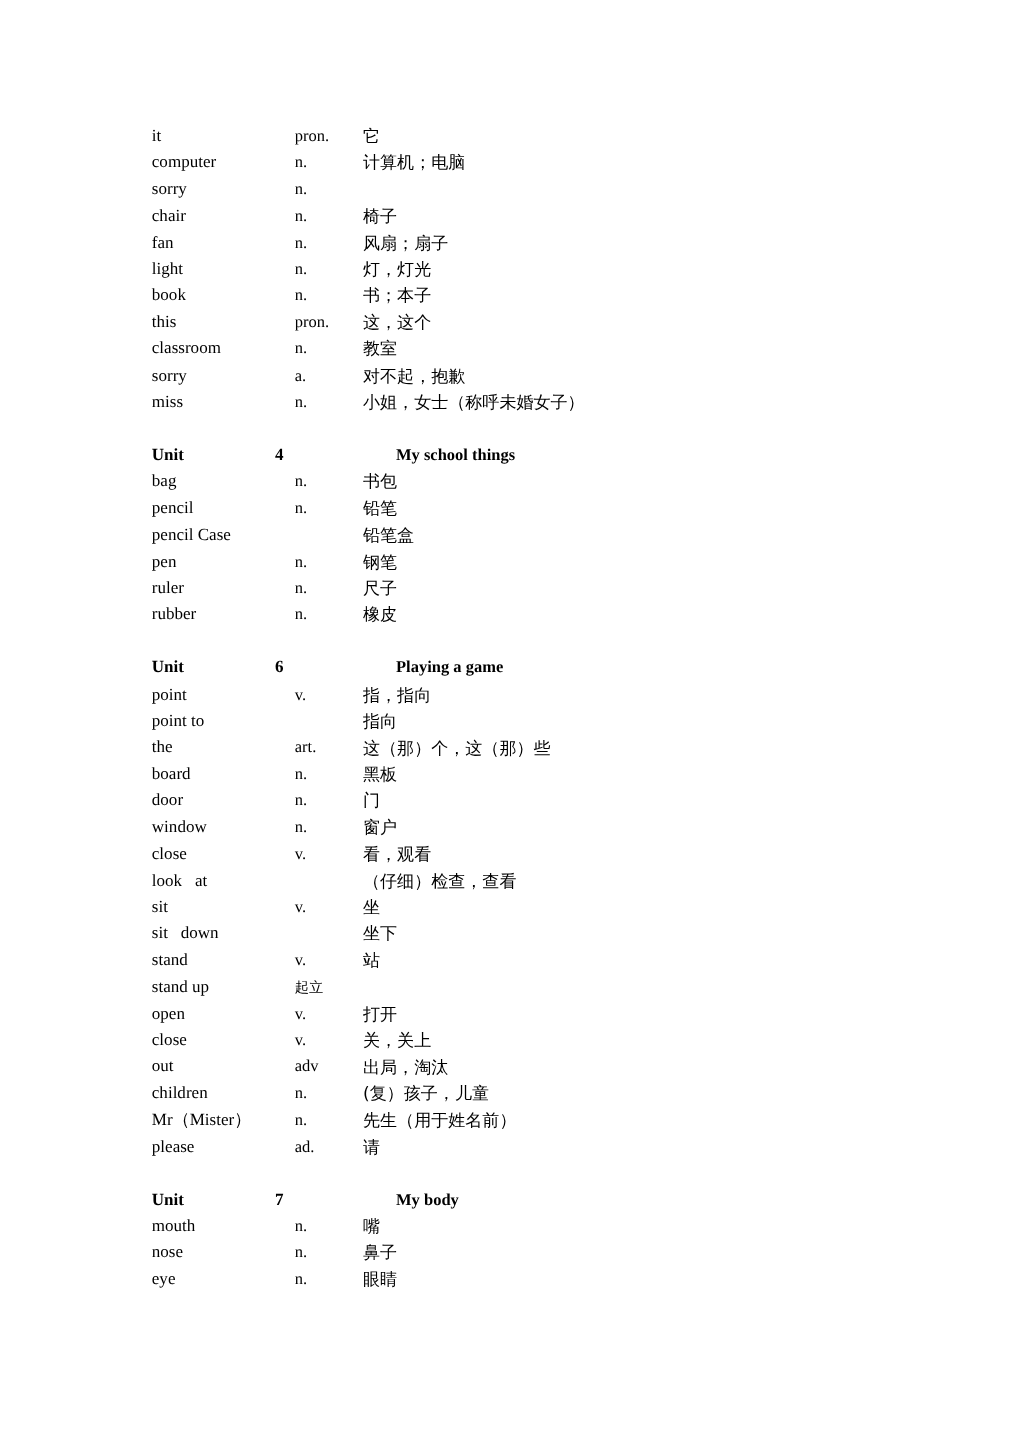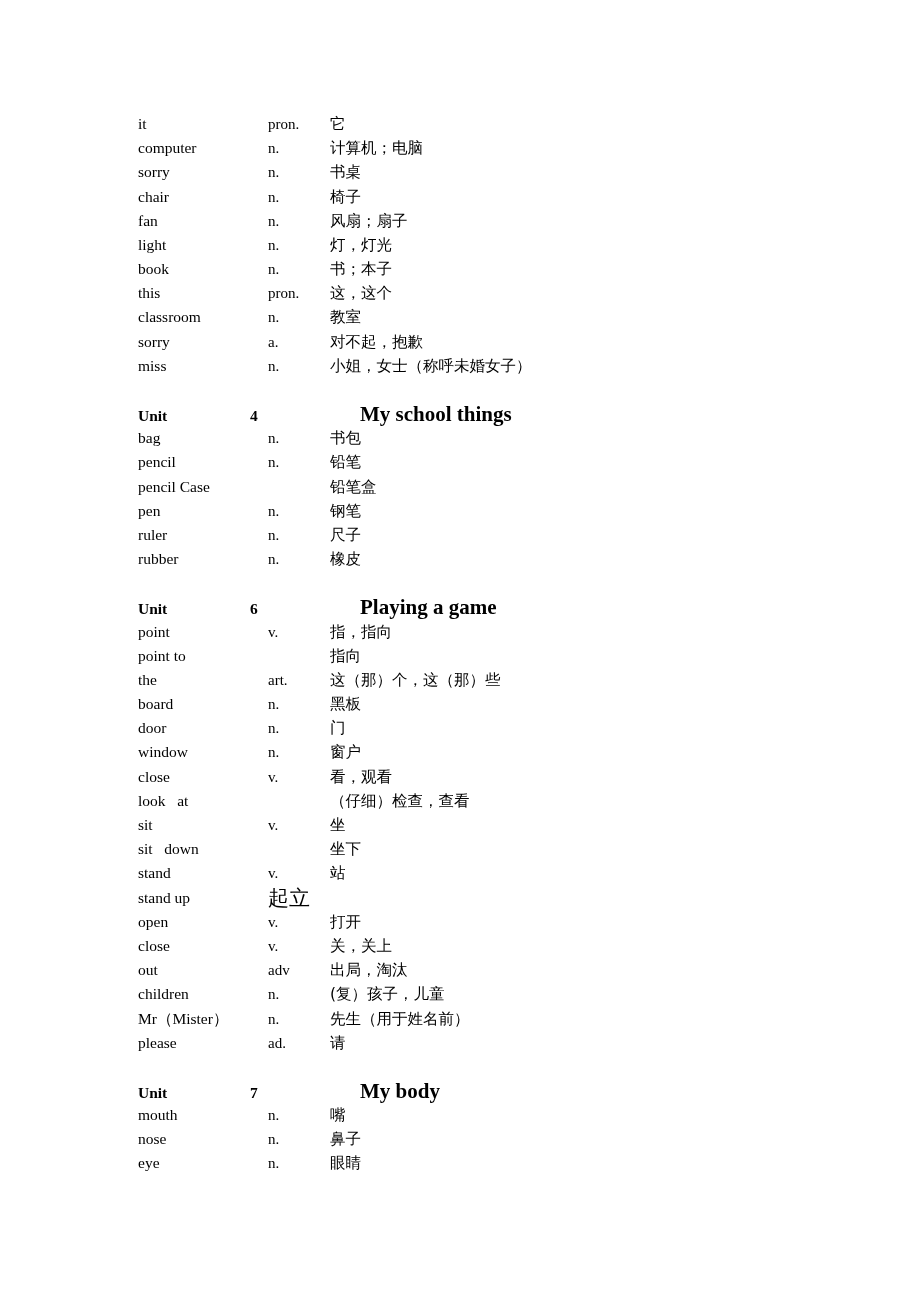--- a/index.html
+++ b/index.html
@@ -44,21 +44,21 @@
     font-size: 15px;
   }
   .c-def {
     flex: 1 1 auto;
     font-size: 15.5px;
     font-family: "DejaVu Sans", "Liberation Sans", sans-serif;
   }
   
   .c-pos.def-in-pos {
     font-family: Liberation Serif, serif;
-    font-size: 21px;
+    font-size: 13px;
   }
 
   
   .unit-row {
     display: flex;
     align-items: baseline;
     height: 24.2px;
     line-height: 24.2px;
     font-weight: bold;
     white-space: pre;
@@ -69,35 +69,35 @@
     flex: 0 0 66px;
     font-size: 15.5px;
   }
   .u-num {
     width: 64px;
     flex: 0 0 64px;
     font-size: 15.5px;
   }
   .u-title {
     flex: 1 1 auto;
-    font-size: 21px;
+    font-size: 15px;
   }
 
   
   .gap {
     height: 24px;
   }
 </style>
 </head>
 <body>
 
 <div id="doc">
     <div class="vrow"><span class="c-word">it</span><span class="c-pos">pron.</span><span class="c-def">它</span></div>
     <div class="vrow"><span class="c-word">computer</span><span class="c-pos">n.</span><span class="c-def">计算机；电脑</span></div>
-    <div class="vrow"><span class="c-word">sorry</span><span class="c-pos">n.</span><span class="c-def">书桌</span></div>
+    <div class="vrow"><span class="c-word">sorry</span><span class="c-pos">n.</span></div>
     <div class="vrow"><span class="c-word">chair</span><span class="c-pos">n.</span><span class="c-def">椅子</span></div>
     <div class="vrow"><span class="c-word">fan</span><span class="c-pos">n.</span><span class="c-def">风扇；扇子</span></div>
     <div class="vrow"><span class="c-word">light</span><span class="c-pos">n.</span><span class="c-def">灯，灯光</span></div>
     <div class="vrow"><span class="c-word">book</span><span class="c-pos">n.</span><span class="c-def">书；本子</span></div>
     <div class="vrow"><span class="c-word">this</span><span class="c-pos">pron.</span><span class="c-def">这，这个</span></div>
     <div class="vrow"><span class="c-word">classroom</span><span class="c-pos">n.</span><span class="c-def">教室</span></div>
     <div class="vrow"><span class="c-word">sorry</span><span class="c-pos">a.</span><span class="c-def">对不起，抱歉</span></div>
     <div class="vrow"><span class="c-word">miss</span><span class="c-pos">n.</span><span class="c-def">小姐，女士（称呼未婚女子）</span></div>
     <div class="gap"></div>
     <div class="unit-row"><span class="u-label">Unit</span><span class="u-num">4</span><span class="u-title">My school things</span></div>

